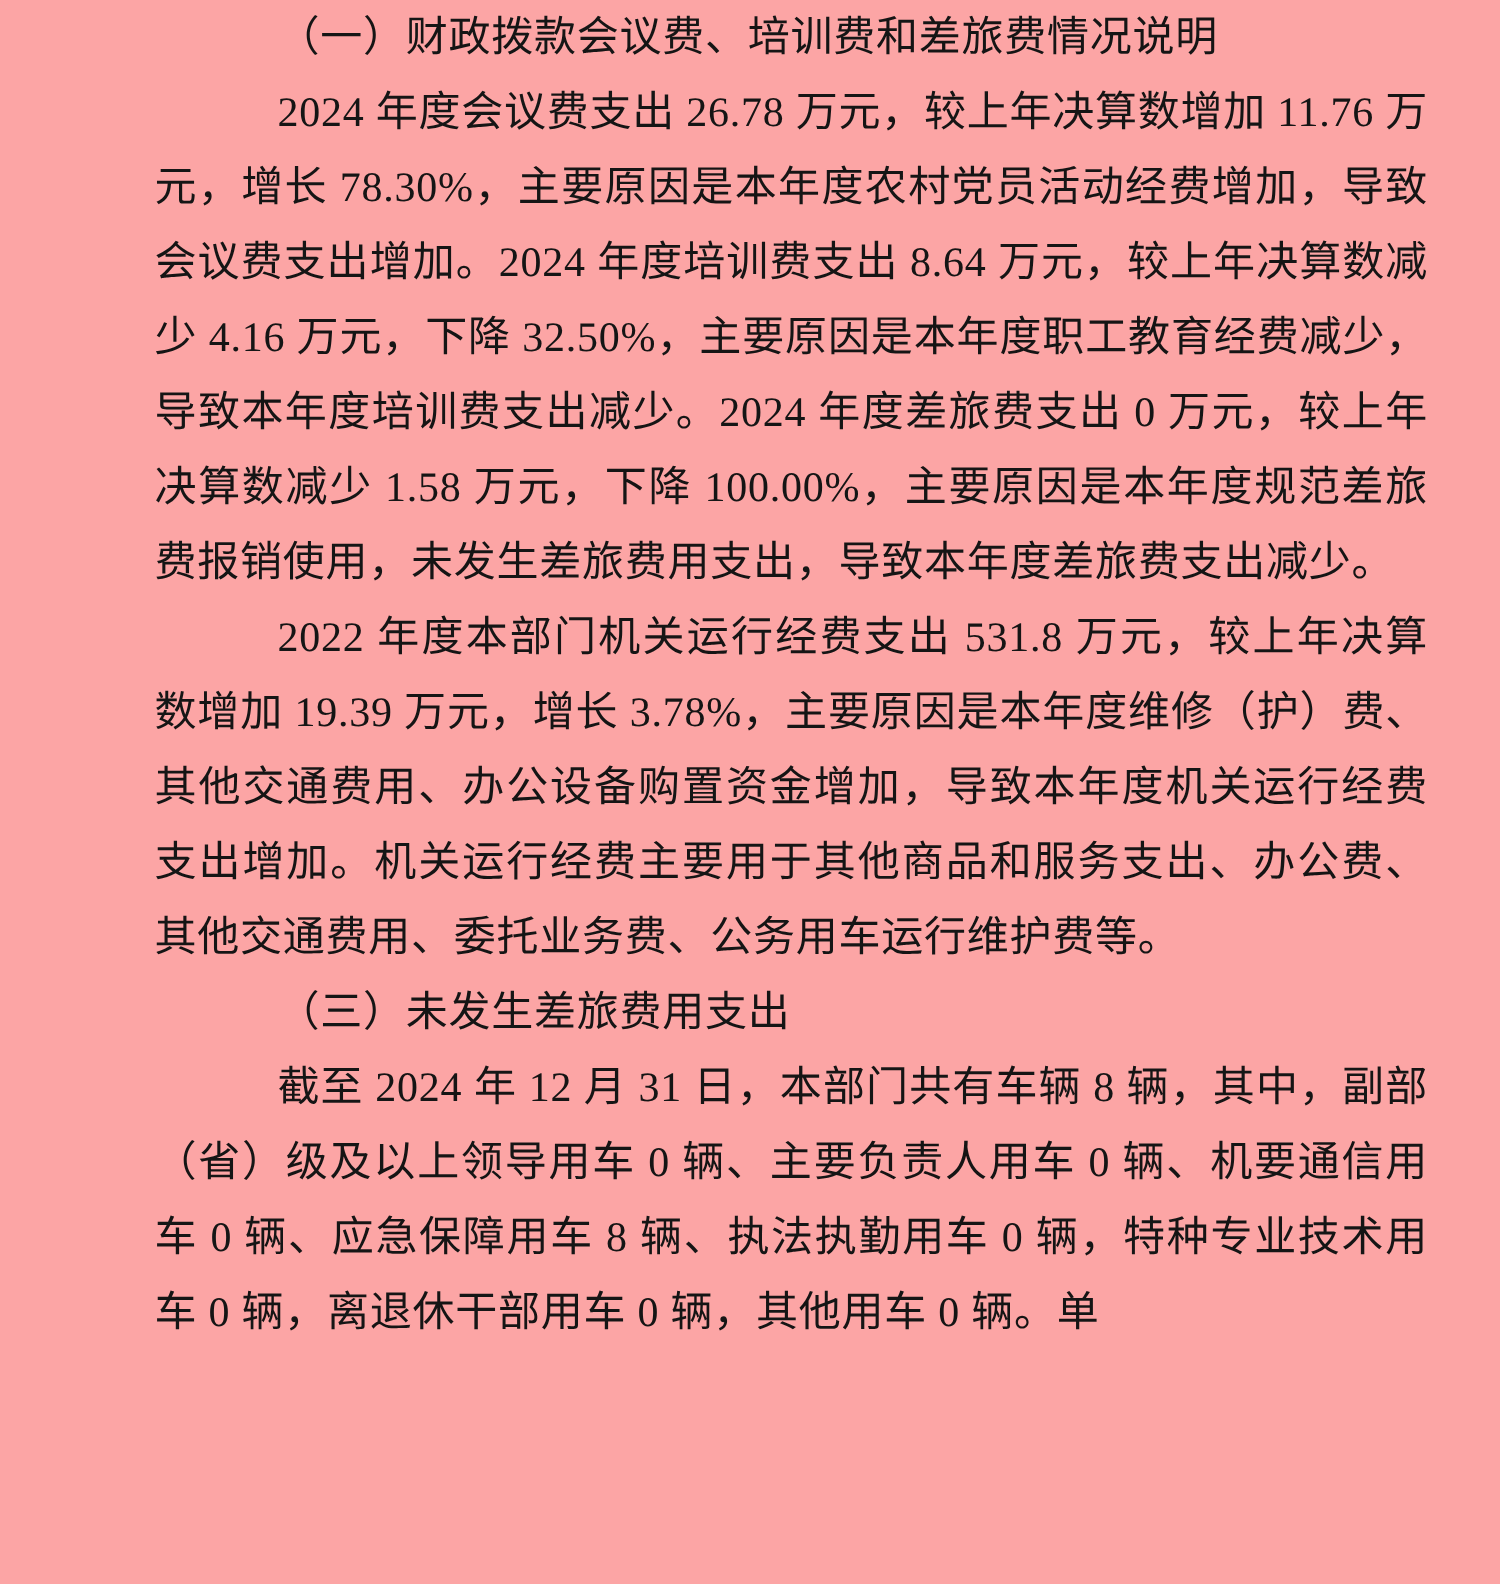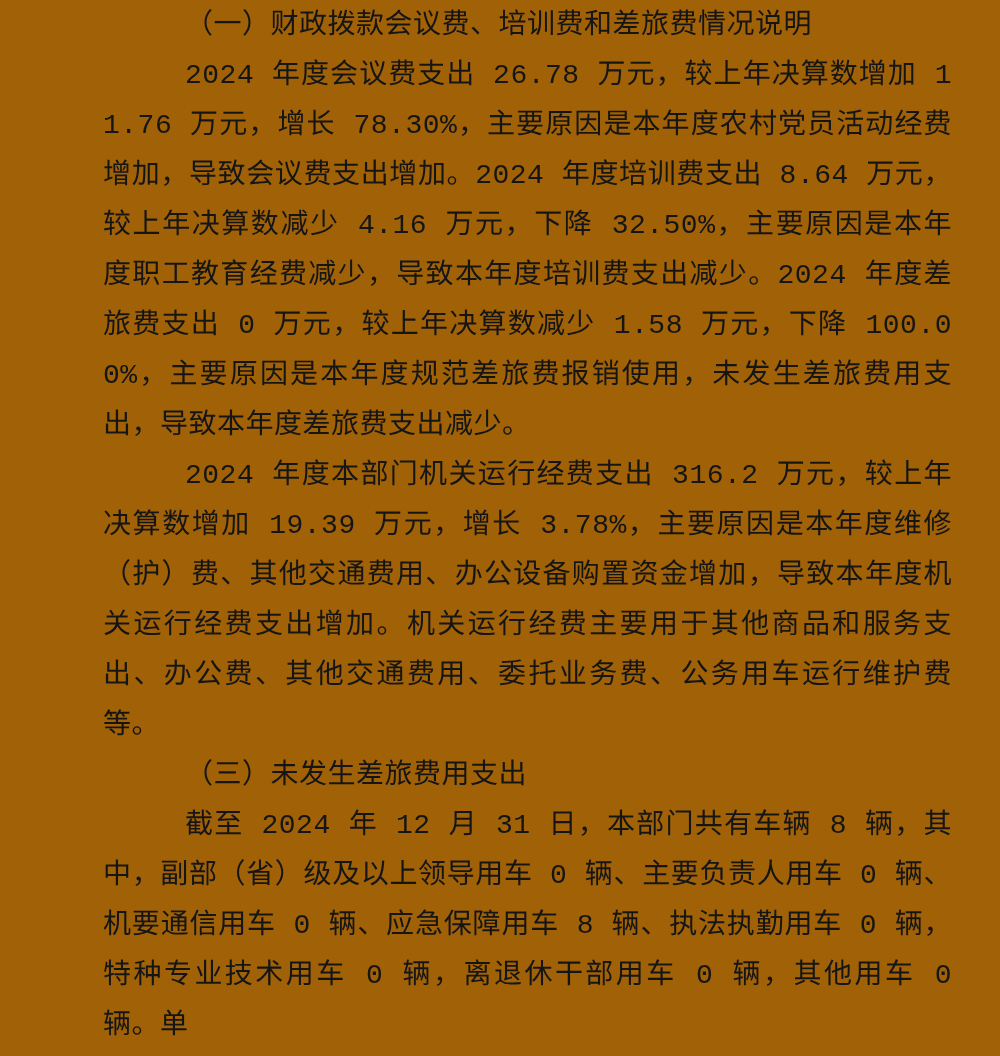--- a/index.html
+++ b/index.html
@@ -11,22 +11,22 @@
   body {
     width: 1000px;
     height: 1056px;
     overflow: hidden;
   }
   .page {
     box-sizing: border-box;
     width: 1000px;
     height: 1056px;
     padding: 1px 48px 0 103px;
-    background: #a16207;
-    font-family: Liberation Mono, monospace;
+    background: #fca5a5;
+    font-family: Liberation Serif, serif;
     font-size: 28px;
     line-height: 50px;
     color: #151515;
     overflow: hidden;
   }
   .para {
     margin: 0;
     padding: 0;
     text-align: justify;
     text-justify: inter-character;
@@ -44,21 +44,21 @@
 <body>
 
 <div class="page">
 
   <section>
     <h3 class="para heading">（一）财政拨款会议费、培训费和差旅费情况说明</h3>
     <p class="para">2024 年度会议费支出 26.78 万元，较上年决算数增加 11.76 万元，增长 78.30%，主要原因是本年度农村党员活动经费增加，导致会议费支出增加。2024 年度培训费支出 8.64 万元，较上年决算数减少 4.16 万元，下降 32.50%，主要原因是本年度职工教育经费减少，导致本年度培训费支出减少。2024 年度差旅费支出 0 万元，较上年决算数减少 1.58 万元，下降 100.00%，主要原因是本年度规范差旅费报销使用，未发生差旅费用支出，导致本年度差旅费支出减少。</p>
   </section>
 
   <section>
-    <p class="para">2024 年度本部门机关运行经费支出 316.2 万元，较上年决算数增加 19.39 万元，增长 3.78%，主要原因是本年度维修（护）费、其他交通费用、办公设备购置资金增加，导致本年度机关运行经费支出增加。机关运行经费主要用于其他商品和服务支出、办公费、其他交通费用、委托业务费、公务用车运行维护费等。</p>
+    <p class="para">2022 年度本部门机关运行经费支出 531.8 万元，较上年决算数增加 19.39 万元，增长 3.78%，主要原因是本年度维修（护）费、其他交通费用、办公设备购置资金增加，导致本年度机关运行经费支出增加。机关运行经费主要用于其他商品和服务支出、办公费、其他交通费用、委托业务费、公务用车运行维护费等。</p>
   </section>
 
   <section>
     <h3 class="para heading">（三）未发生差旅费用支出</h3>
     <p class="para">截至 2024 年 12 月 31 日，本部门共有车辆 8 辆，其中，副部（省）级及以上领导用车 0 辆、主要负责人用车 0 辆、机要通信用车 0 辆、应急保障用车 8 辆、执法执勤用车 0 辆，特种专业技术用车 0 辆，离退休干部用车 0 辆，其他用车 0 辆。单</p>
   </section>
 
 </div>
 
 </body></html>

